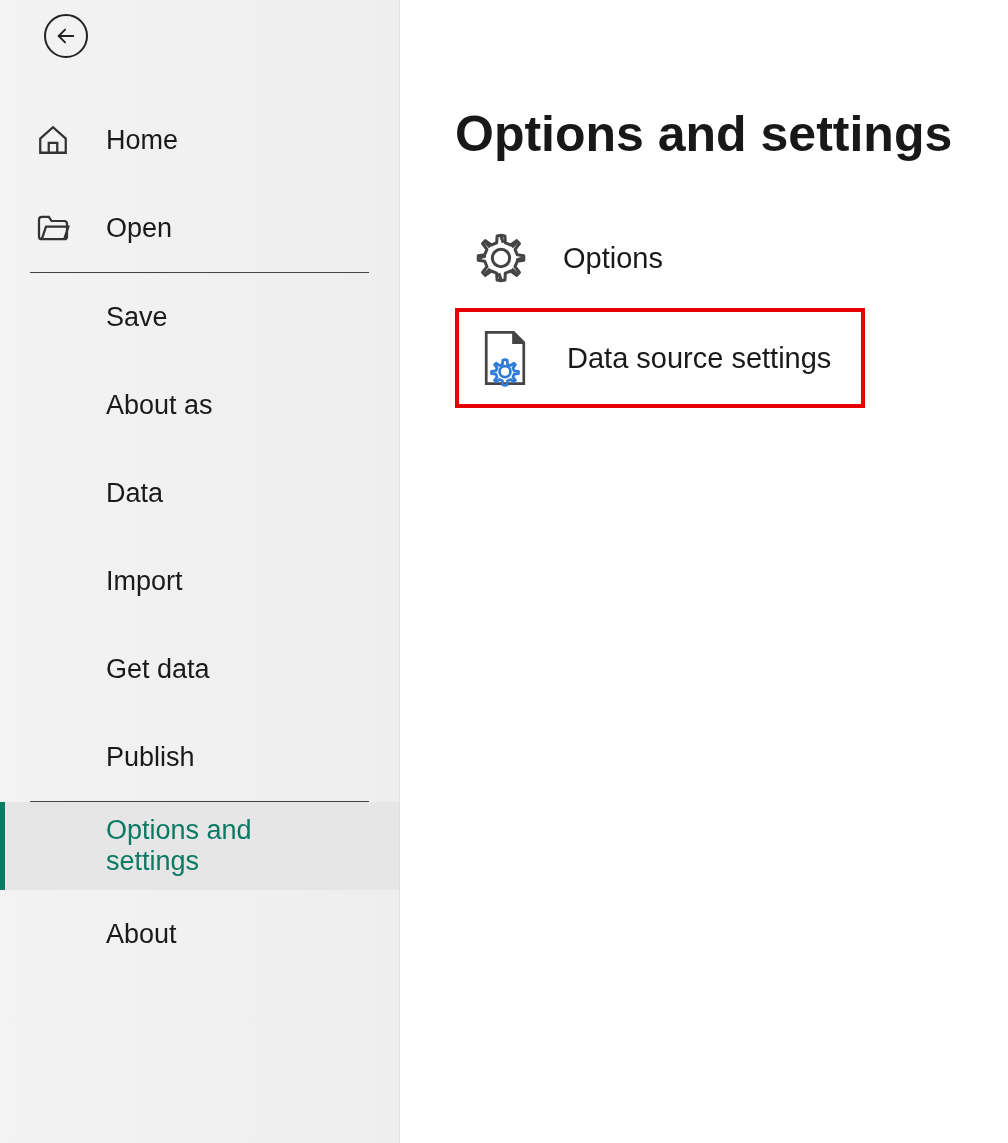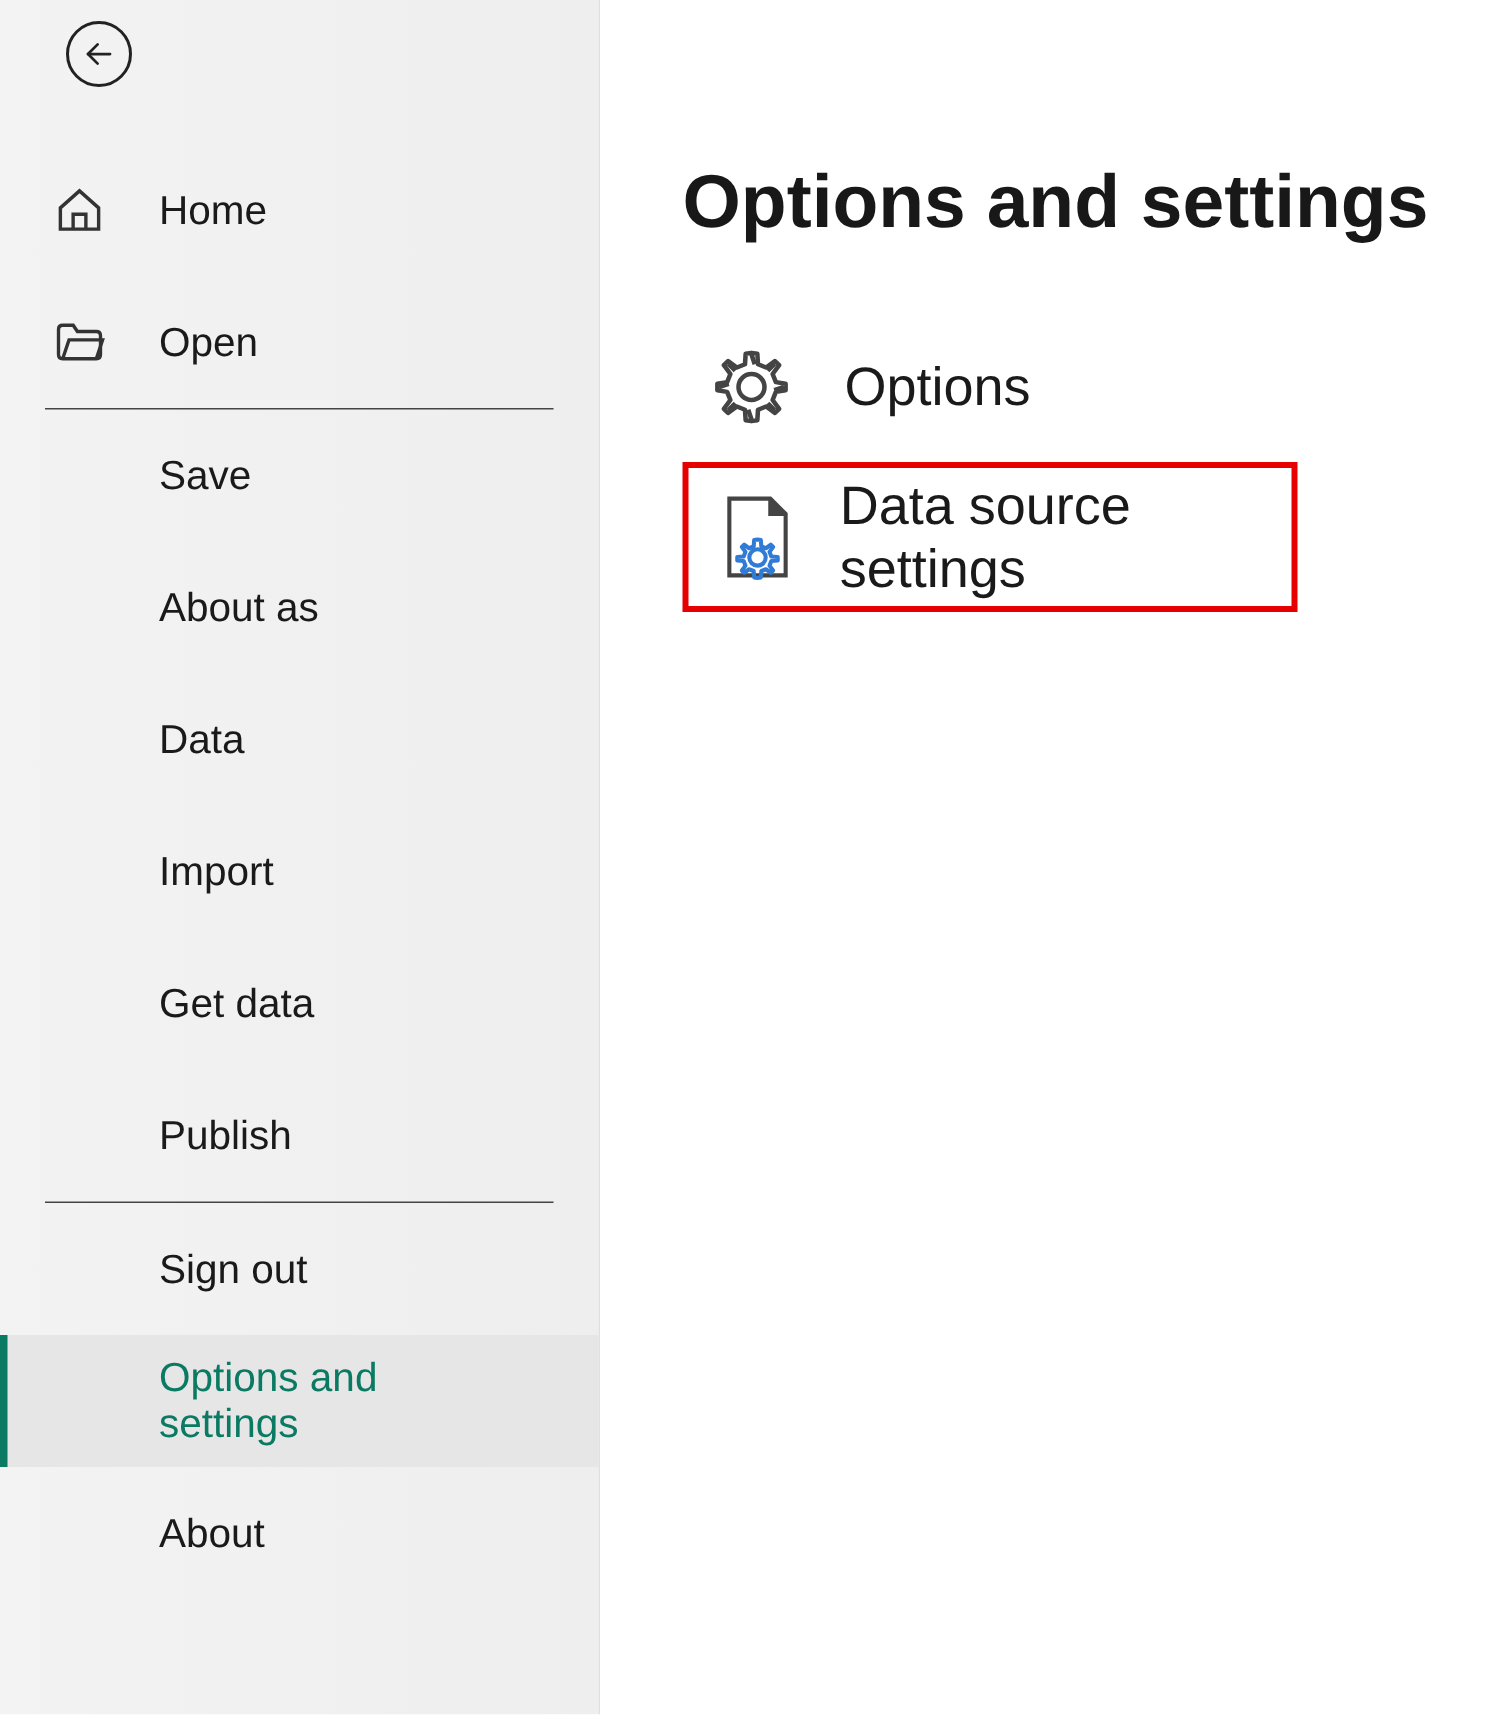--- a/index.html
+++ b/index.html
@@ -85,24 +85,25 @@
       font-size: 50px;
       font-weight: 700;
       color: #181818;
       margin-bottom: 45px;
     }
     .option-row {
       display: flex;
       align-items: center;
       height: 100px;
       padding-left: 20px;
-      font-size: 36px;
+      font-size: 29px;
       color: #1a1a1a;
       cursor: pointer;
       width: 410px;
+      text-align: center;
     }
     .option-row .opt-icon {
       width: 88px;
       display: flex;
       align-items: center;
       justify-content: flex-start;
     }
     .highlight {
       border: 4px solid #e60000;
     }
@@ -167,24 +168,20 @@
   </div>
 
   <div class="nav-item no-icon">
     <span class="icon-slot"></span>
     <span>Publish</span>
   </div>
 
 
   <div class="divider"></div>
 
-  <div class="nav-item no-icon">
-    <span class="icon-slot"></span>
-    <span>Sign out</span>
-  </div>
 
   <div class="nav-item no-icon selected">
     <span class="icon-slot"></span>
     <span style="max-width:220px;">Options and settings</span>
   </div>
 
   <div class="nav-item no-icon">
     <span class="icon-slot"></span>
     <span>About</span>
   </div>

